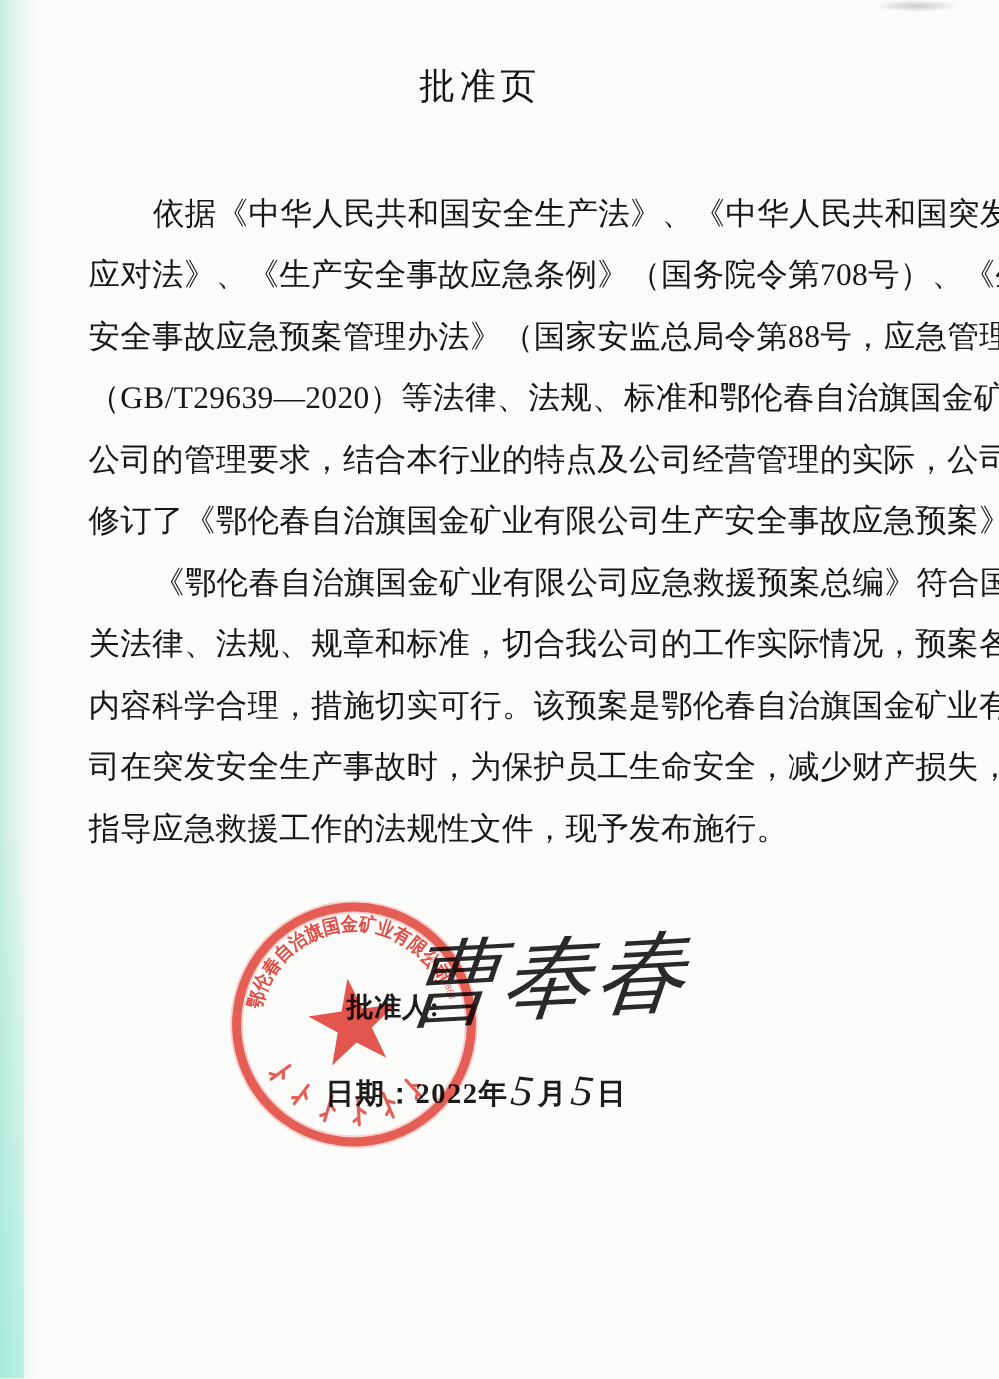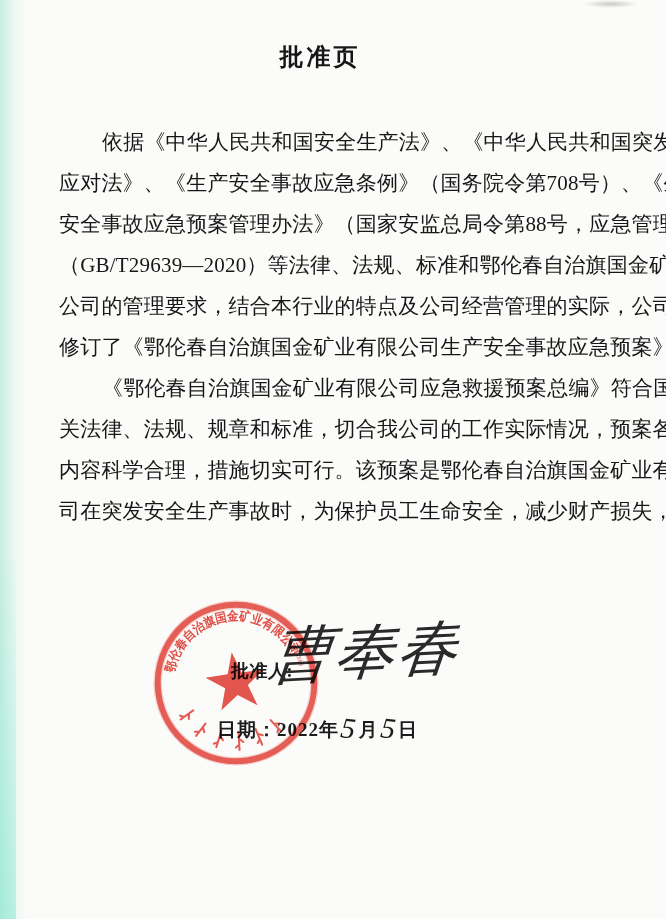--- a/index.html
+++ b/index.html
@@ -23,21 +23,21 @@
     pointer-events:none;
   }
   .smudge-top{
     position:absolute;left:583px;top:0;width:56px;height:8px;
     background:radial-gradient(ellipse at center, rgba(110,110,110,0.35), rgba(110,110,110,0) 70%);
     pointer-events:none;
   }
   .page-title{
     position:absolute;left:0;top:41px;width:640px;
     text-align:center;
-    font-size:24px;font-weight:700;letter-spacing:3px;
+    font-size:24px;font-weight:400;letter-spacing:3px;
     color:#161616;
   }
   .body-text{
     position:absolute;left:59px;top:122px;width:556px;
     font-size:21px;line-height:41px;
     color:#171717;
     letter-spacing:0.2px;
   }
   .body-text .line{white-space:nowrap;}
   .body-text .indent{padding-left:43px;}
@@ -90,20 +90,21 @@
   <div class="line indent">依据《中华人民共和国安全生产法》、《中华人民共和国突发事件</div>
   <div class="line">应对法》、《生产安全事故应急条例》（国务院令第708号）、《生产</div>
   <div class="line">安全事故应急预案管理办法》（国家安监总局令第88号，应急管理部令</div>
   <div class="line">（GB/T29639—2020）等法律、法规、标准和鄂伦春自治旗国金矿业有限</div>
   <div class="line">公司的管理要求，结合本行业的特点及公司经营管理的实际，公司组织</div>
   <div class="line">修订了《鄂伦春自治旗国金矿业有限公司生产安全事故应急预案》。</div>
   <div class="line indent">《鄂伦春自治旗国金矿业有限公司应急救援预案总编》符合国家有</div>
   <div class="line">关法律、法规、规章和标准，切合我公司的工作实际情况，预案各要素</div>
   <div class="line">内容科学合理，措施切实可行。该预案是鄂伦春自治旗国金矿业有限公</div>
   <div class="line">司在突发安全生产事故时，为保护员工生命安全，减少财产损失，规范</div>
+  <div class="line">指导应急救援工作的法规性文件，现予发布施行。</div>
 </div>
 
 <div class="approver-label">批准人:</div>
 
 <div class="signature">曹奉春</div>
 
 <div class="date-line"><span>日期：2022年</span><span class="hand">5</span><span>月</span><span class="hand">5</span><span>日</span></div>
 
 <svg class="seal" viewBox="0 0 200 200" xmlns="http://www.w3.org/2000/svg">
   <defs>

